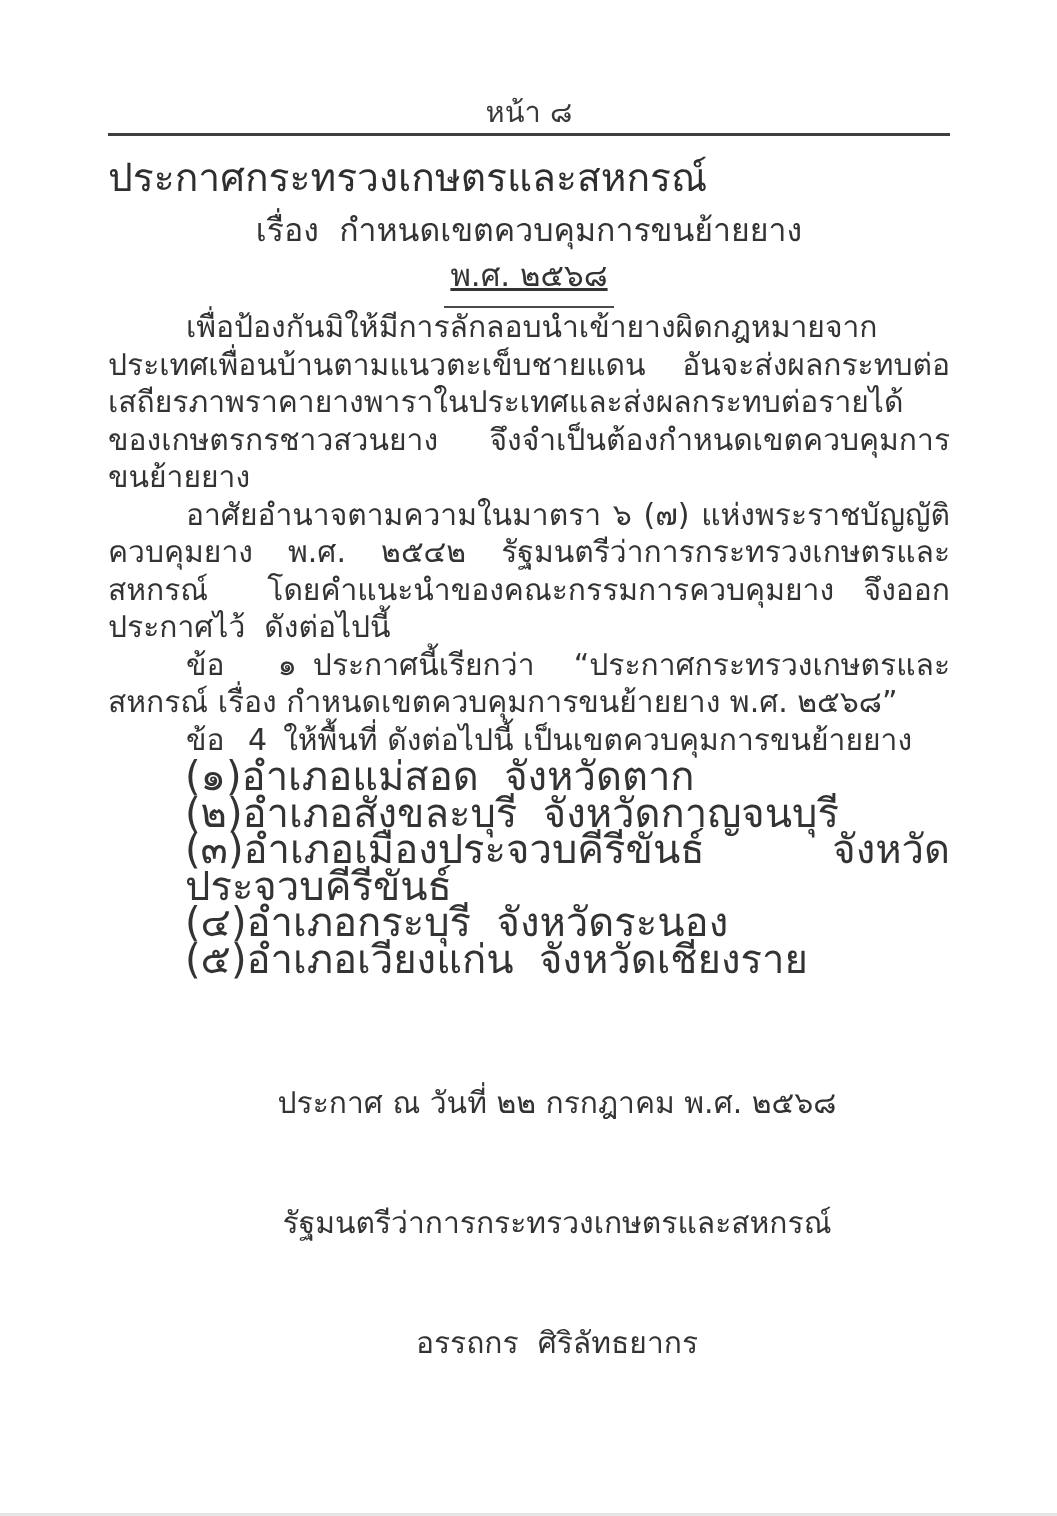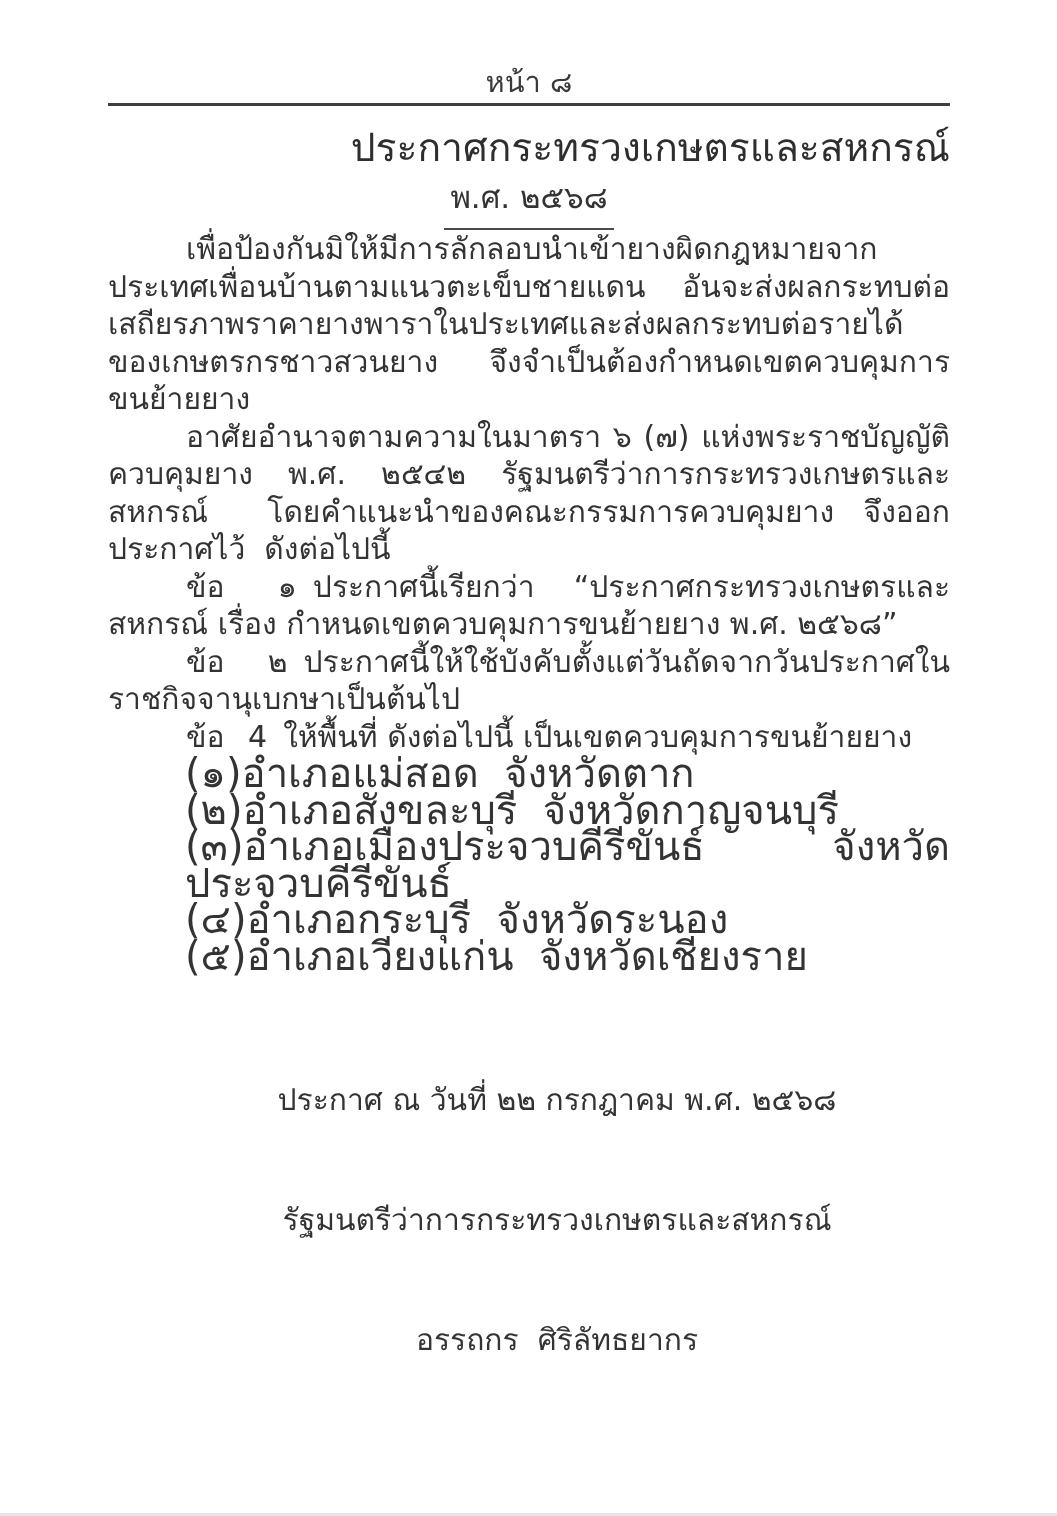--- a/index.html
+++ b/index.html
@@ -12,21 +12,21 @@
     height: 1516px;
     position: relative;
     overflow: hidden;
     font-family: "DejaVu Sans", sans-serif;
     color: #333333;
   }
   .page {
     box-sizing: border-box;
     width: 1057px;
     height: 1068px;
-    padding: 64px 107px 0 108px;
+    padding: 94px 107px 0 108px;
     position: relative;
   }
 
   
   .page-label {
     text-align: center;
     font-size: 29px;
     line-height: 36px;
     color: #3a3a3a;
   }
@@ -43,40 +43,41 @@
     margin-left: 22px;
   }
   .header-rule {
     border: none;
     border-top: 3px solid #3f3f3f;
     margin: 3px 0 0 0;
   }
 
   
   .announcement-title {
-    text-align: right;
+    text-align: left;
     font-size: 39px;
     line-height: 48px;
     margin-top: 18px;
     color: #2e2e2e;
   }
   .announcement-subject {
     text-align: center;
     font-size: 32px;
     line-height: 40px;
     margin-top: 8px;
     color: #333333;
     white-space: pre-wrap;
   }
   .announcement-year {
     text-align: center;
     font-size: 31px;
     line-height: 38px;
     margin-top: 6px;
     color: #333333;
+    text-decoration: underline;
   }
   .title-divider {
     width: 170px;
     height: 0;
     border: none;
     border-top: 2px solid #4a4a4a;
     margin: 12px auto 0 auto;
   }
 
   
@@ -136,30 +137,30 @@
 <body>
 
 <div class="page">
 
   <div class="page-label">หน้า ๘</div>
 
 
   <hr class="header-rule">
 
   <div class="announcement-title">ประกาศกระทรวงเกษตรและสหกรณ์</div>
+  <div class="announcement-subject">เรื่อง  กำหนดเขตควบคุมการขนย้ายยาง</div>
   <div class="announcement-year">พ.ศ. ๒๕๖๘</div>
   <hr class="title-divider">
 
   <div class="doc-body">
 
     <p>เพื่อป้องกันมิให้มีการลักลอบนำเข้ายางผิดกฎหมายจากประเทศเพื่อนบ้านตามแนวตะเข็บชายแดน อันจะส่งผลกระทบต่อเสถียรภาพราคายางพาราในประเทศและส่งผลกระทบต่อรายได้ของเกษตรกรชาวสวนยาง  จึงจำเป็นต้องกำหนดเขตควบคุมการขนย้ายยาง</p>
     <p>อาศัยอำนาจตามความในมาตรา ๖ (๗) แห่งพระราชบัญญัติควบคุมยาง พ.ศ. ๒๕๔๒ รัฐมนตรีว่าการกระทรวงเกษตรและสหกรณ์  โดยคำแนะนำของคณะกรรมการควบคุมยาง จึงออกประกาศไว้  ดังต่อไปนี้</p>
 
     <p><span class="clause-no">ข้อ ๑</span><span>ประกาศนี้เรียกว่า “ประกาศกระทรวงเกษตรและสหกรณ์ เรื่อง กำหนดเขตควบคุมการขนย้ายยาง พ.ศ. ๒๕๖๘”</span></p>
-    <p><span class="clause-no">ข้อ ๒</span><span>ประกาศนี้ให้ใช้บังคับตั้งแต่วันถัดจากวันประกาศในราชกิจจานุเบกษาเป็นต้นไป</span></p>
     <p><span class="clause-no">ข้อ 4</span><span>ให้พื้นที่ ดังต่อไปนี้ เป็นเขตควบคุมการขนย้ายยาง</span></p>
 
     <ul class="area-list">
       <li class="area-item"><span class="area-no">(๑)</span><span class="area-text">อำเภอแม่สอด  จังหวัดตาก</span></li>
       <li class="area-item"><span class="area-no">(๒)</span><span class="area-text">อำเภอสังขละบุรี  จังหวัดกาญจนบุรี</span></li>
       <li class="area-item"><span class="area-no">(๓)</span><span class="area-text">อำเภอเมืองประจวบคีรีขันธ์  จังหวัดประจวบคีรีขันธ์</span></li>
       <li class="area-item"><span class="area-no">(๔)</span><span class="area-text">อำเภอกระบุรี  จังหวัดระนอง</span></li>
       <li class="area-item"><span class="area-no">(๕)</span><span class="area-text">อำเภอเวียงแก่น  จังหวัดเชียงราย</span></li>
     </ul>
   </div>

